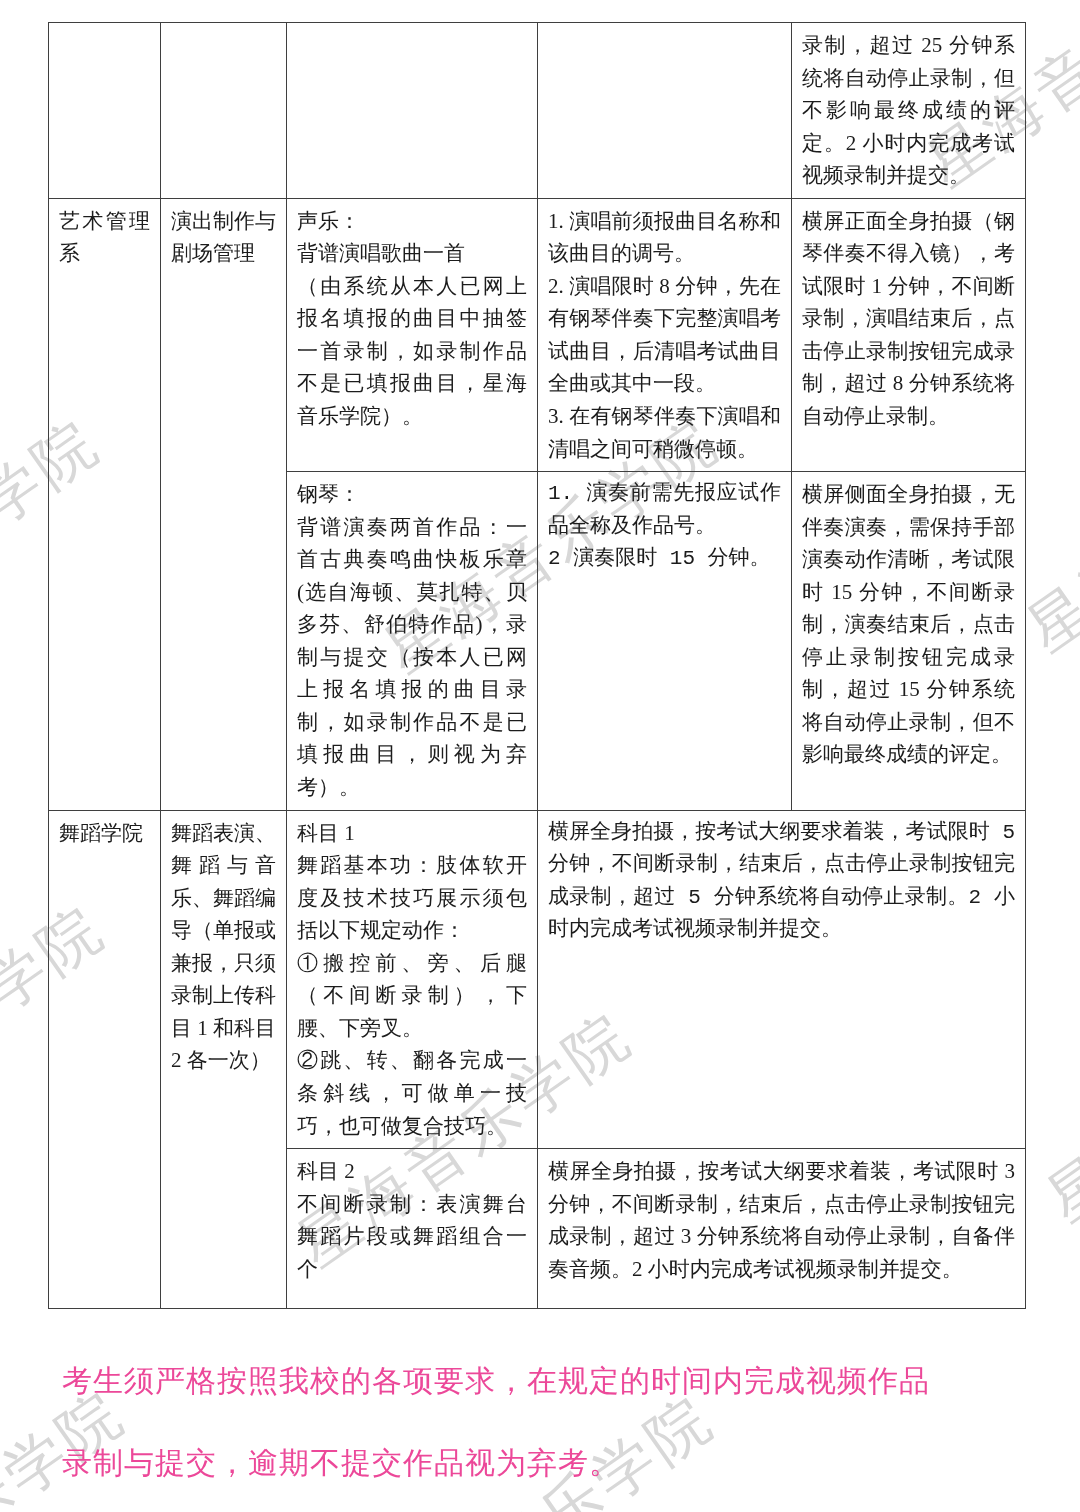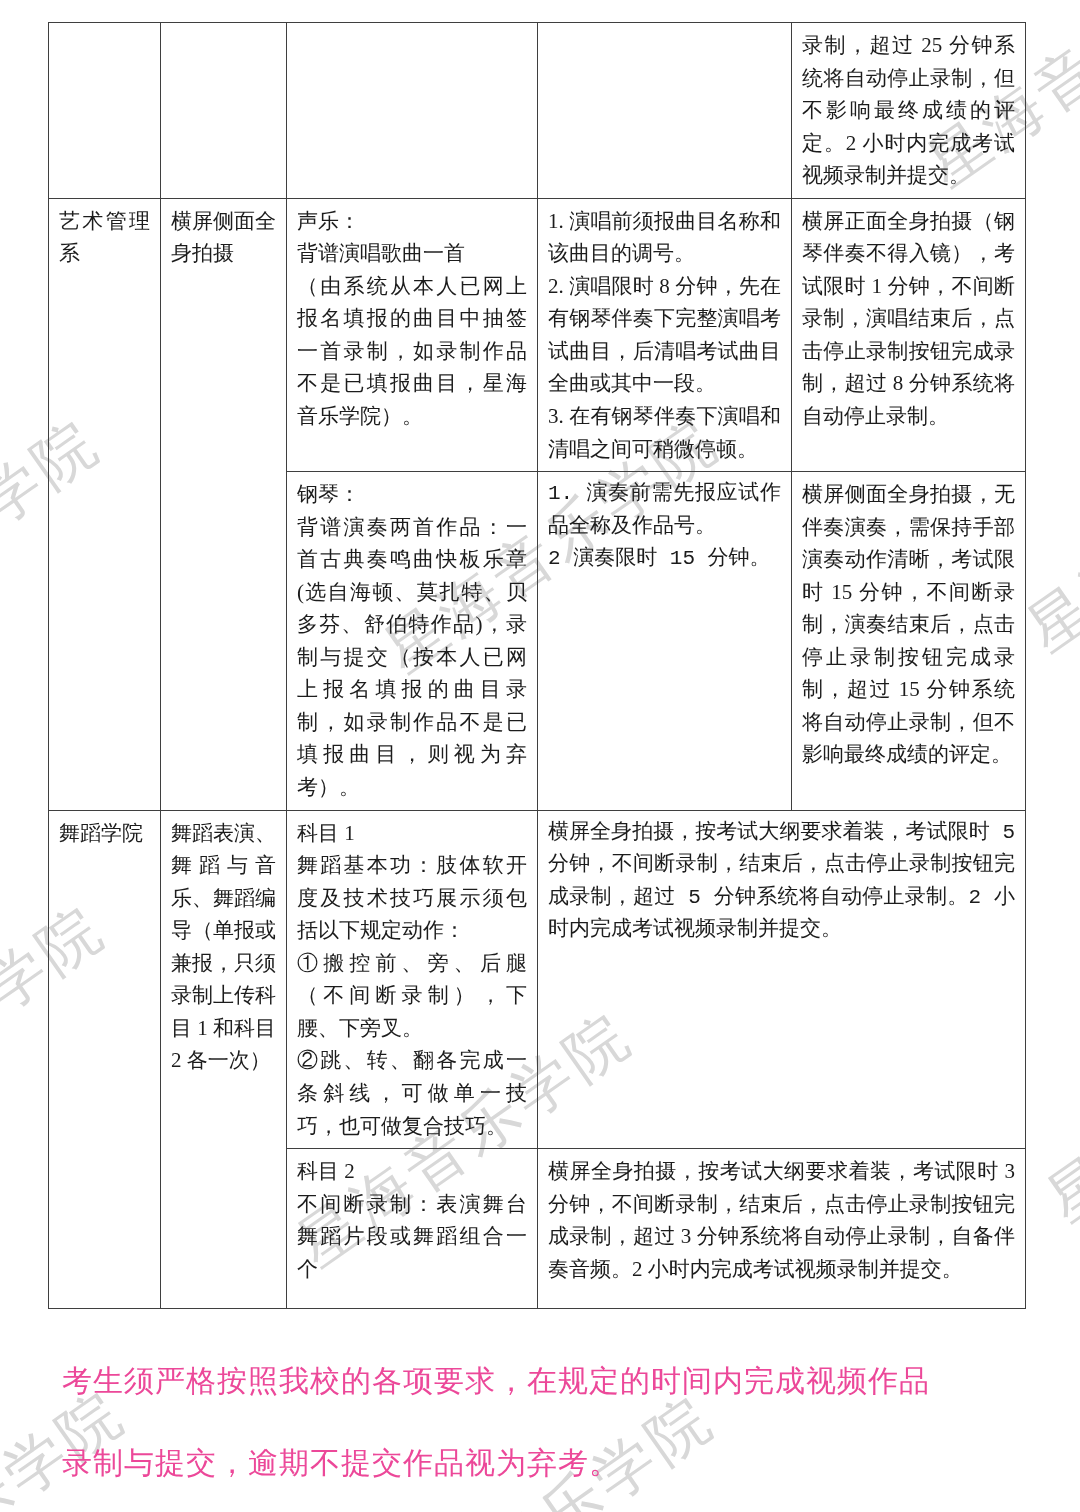--- a/index.html
+++ b/index.html
@@ -91,21 +91,21 @@
       <td>
         <div class="pre">录制，超过 25 分钟系统将自动停止录制，但不影响最终成绩的评定。2 小时内完成考试视频录制并提交。</div>
       </td>
     </tr>
 
     <tr style="height:269px">
       <td class="c-mid" rowspan="2">
         <span>艺术管理系</span>
       </td>
       <td class="c-mid" rowspan="2">
-        <span>横屏侧面全身拍摄</span>
+        <span>演出制作与剧场管理</span>
       </td>
       <td>
         <span class="cell-head">声乐：</span>
         <div class="pre">背谱演唱歌曲一首
 （由系统从本人已网上报名填报的曲目中抽签一首录制，如录制作品不是已填报曲目，星海音乐学院）。</div>
       </td>
       <td>
         <div class="pre">1. 演唱前须报曲目名称和该曲目的调号。
 2. 演唱限时 8 分钟，先在有钢琴伴奏下完整演唱考试曲目，后清唱考试曲目全曲或其中一段。
 3. 在有钢琴伴奏下演唱和清唱之间可稍微停顿。</div>

